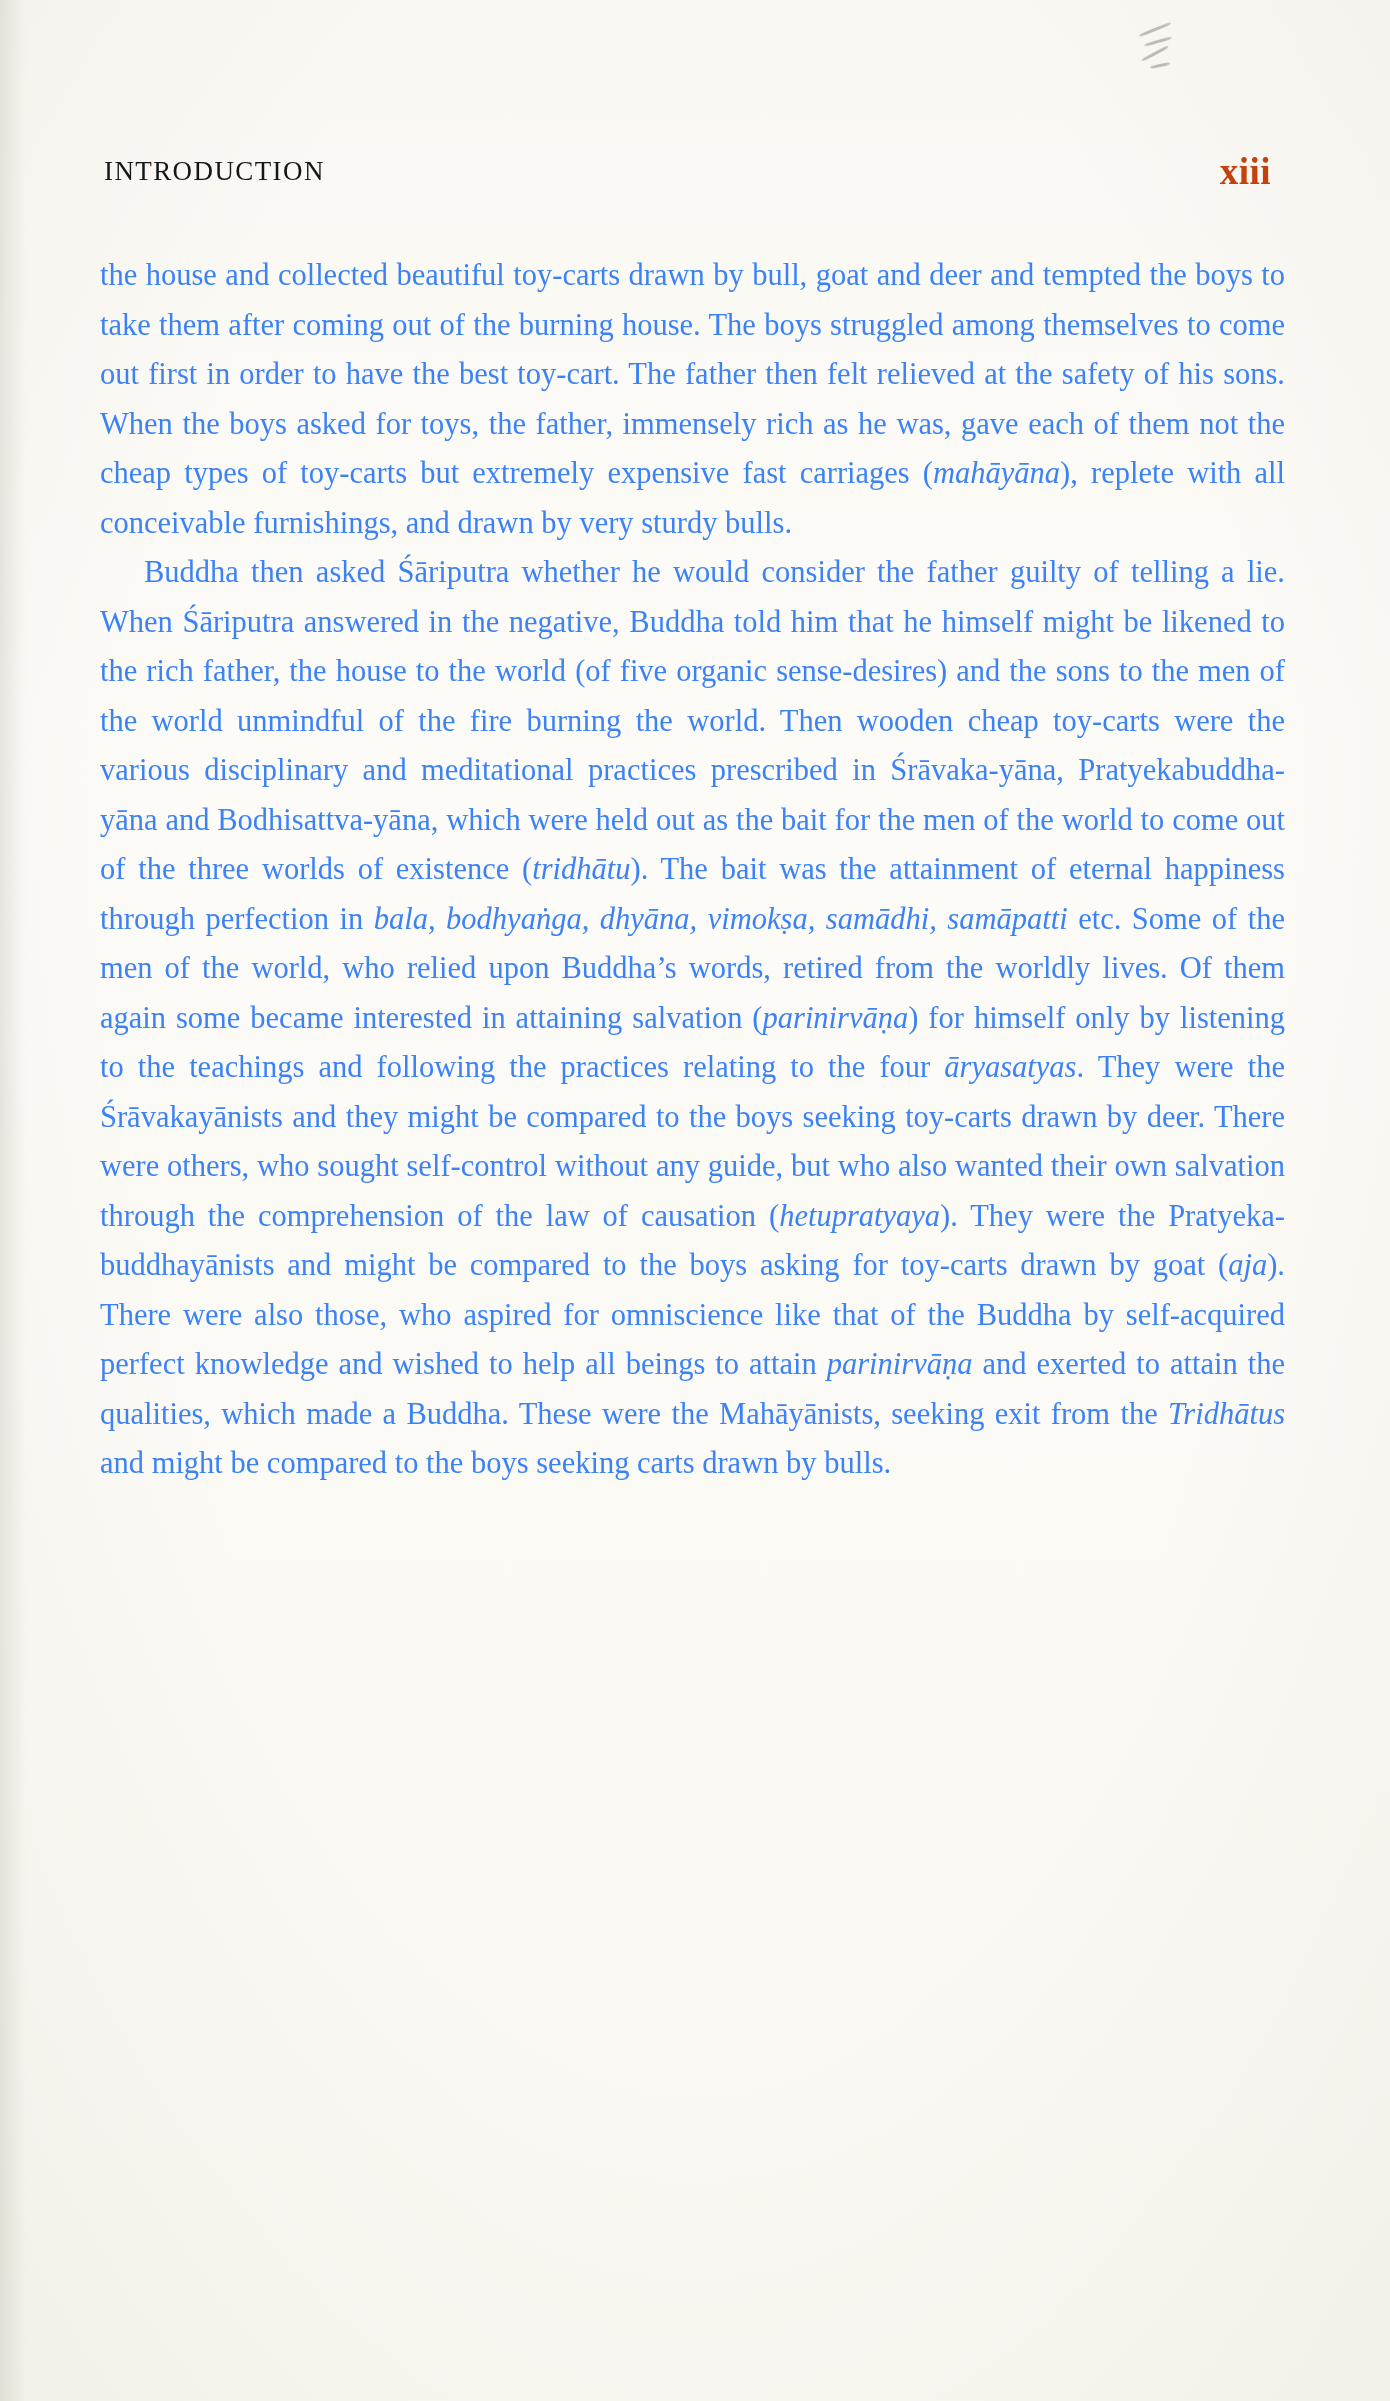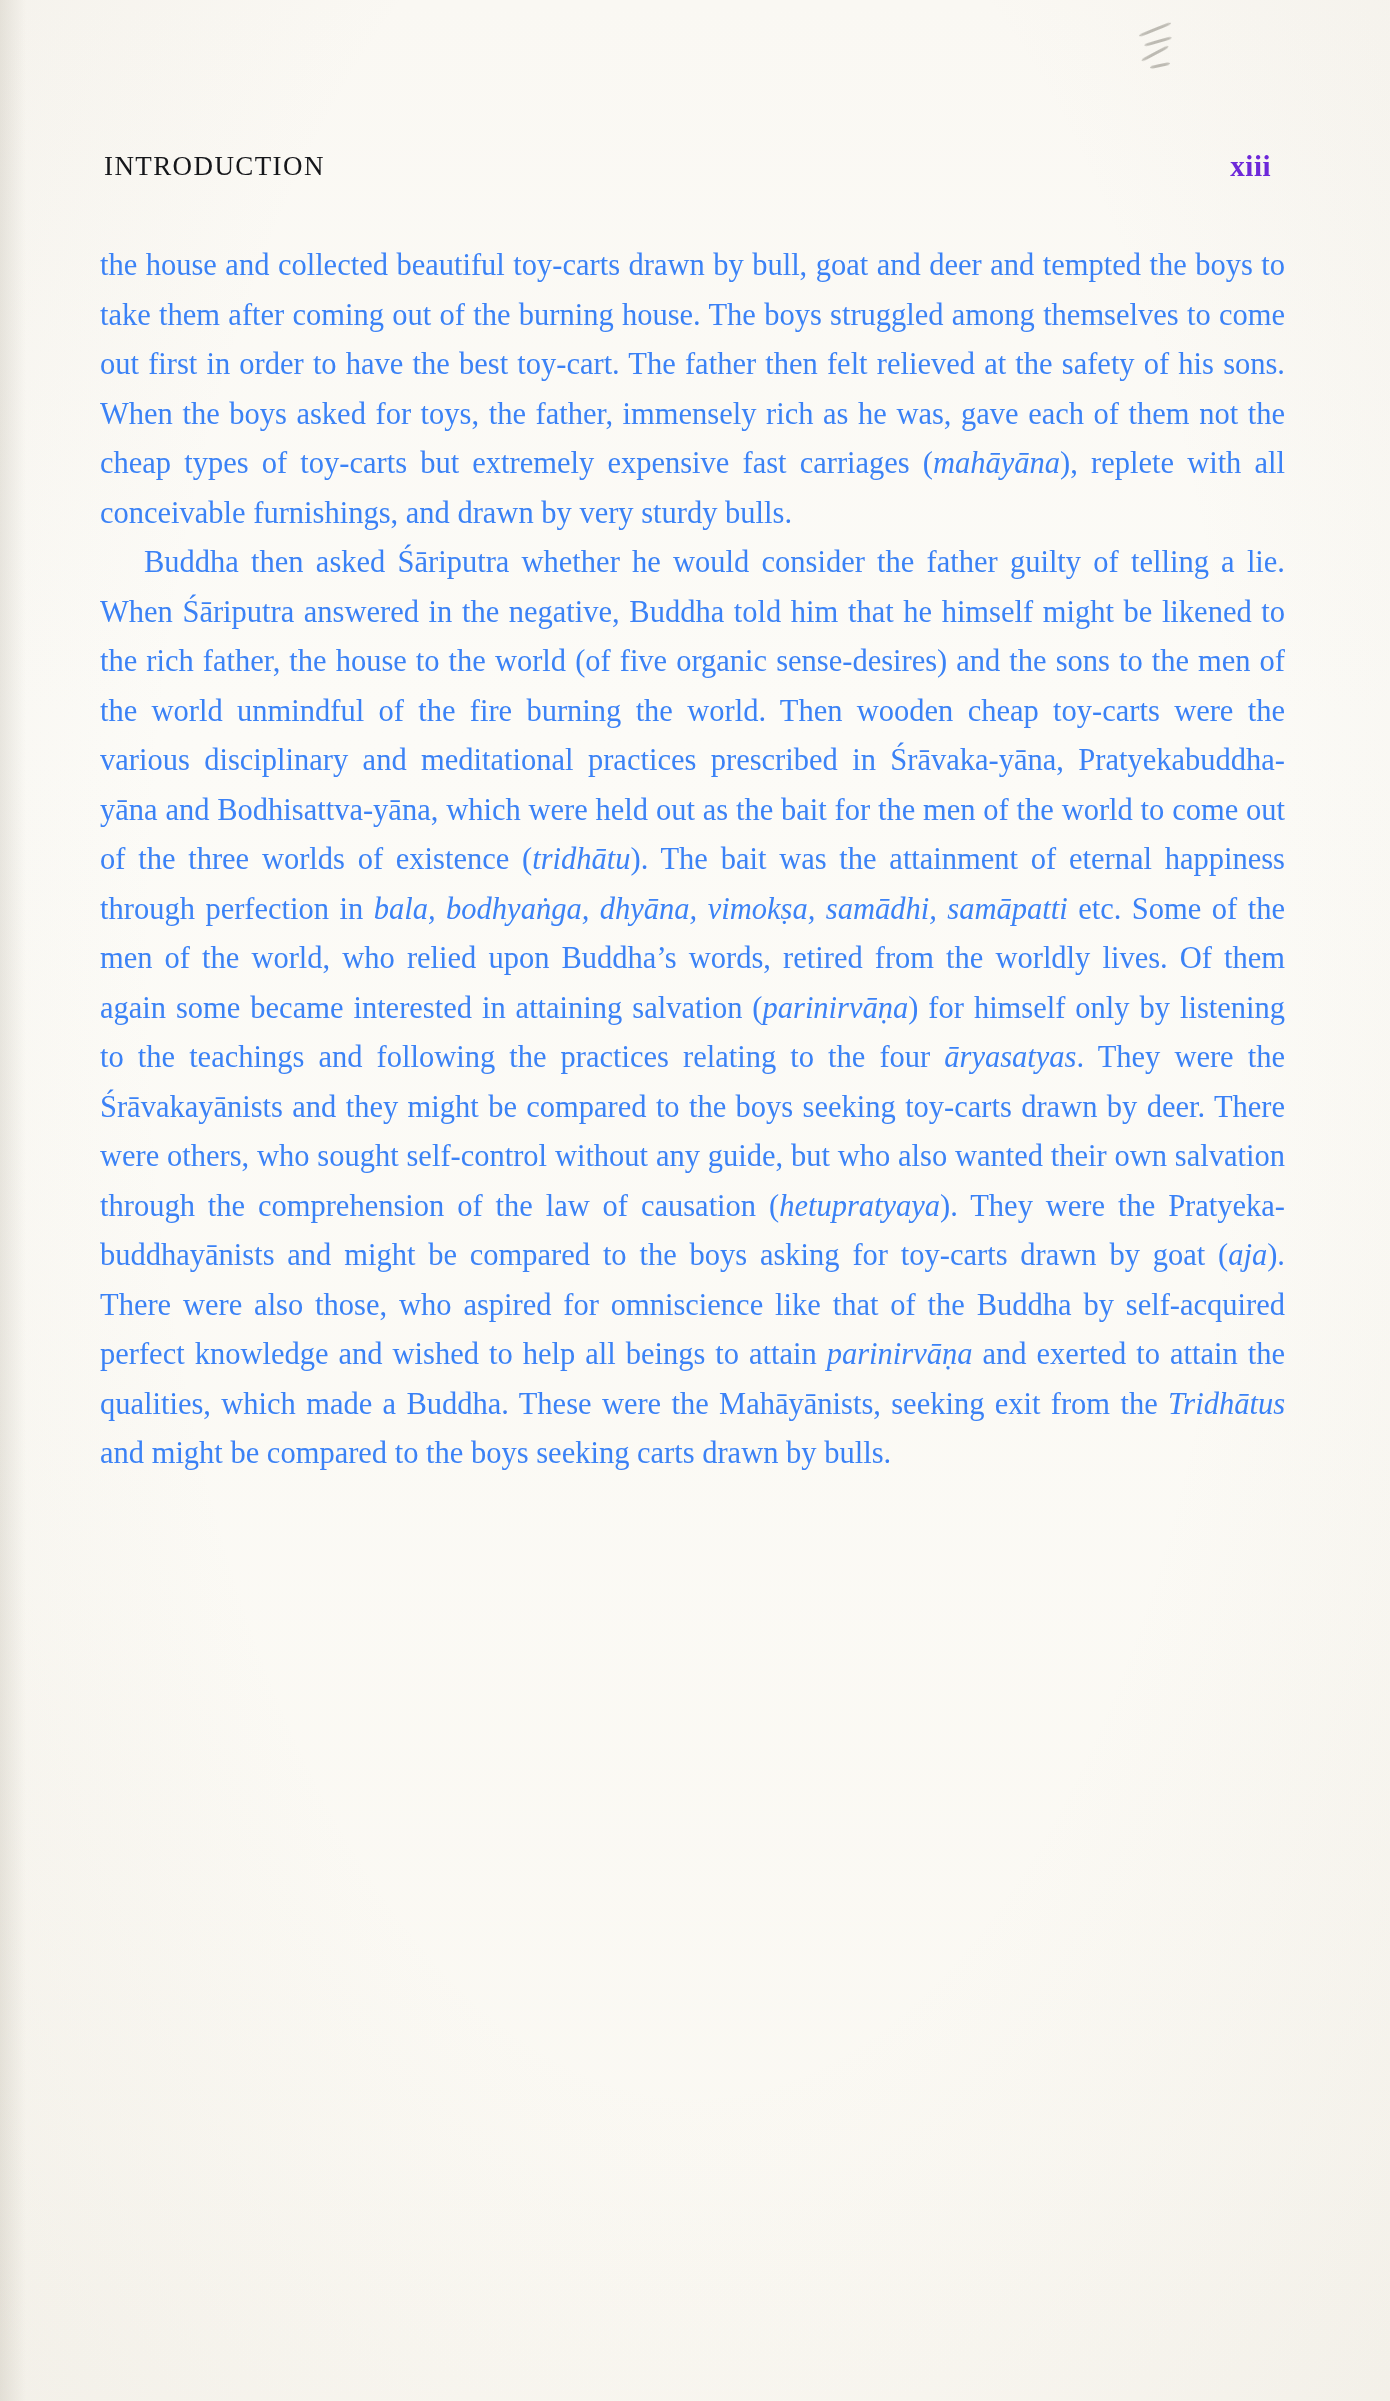--- a/index.html
+++ b/index.html
@@ -41,23 +41,23 @@
     width: 1185px;
     margin-left: 4px;
   }
   .running-head {
     font-size: 27px;
     letter-spacing: 1.4px;
     color: #15161a;
     font-family: "Liberation Serif", serif;
   }
   .folio {
-    font-size: 29px;
+    font-size: 37px;
     font-weight: bold;
-    color: #6d28d9;
+    color: #c2410c;
     letter-spacing: 0.5px;
     margin-right: 18px;
   }
   .body-text {
     margin-top: 58px;
     width: 1185px;
     font-size: 30.5px;
     line-height: 49.5px;
     color: #3b82f6;
     text-align: justify;

